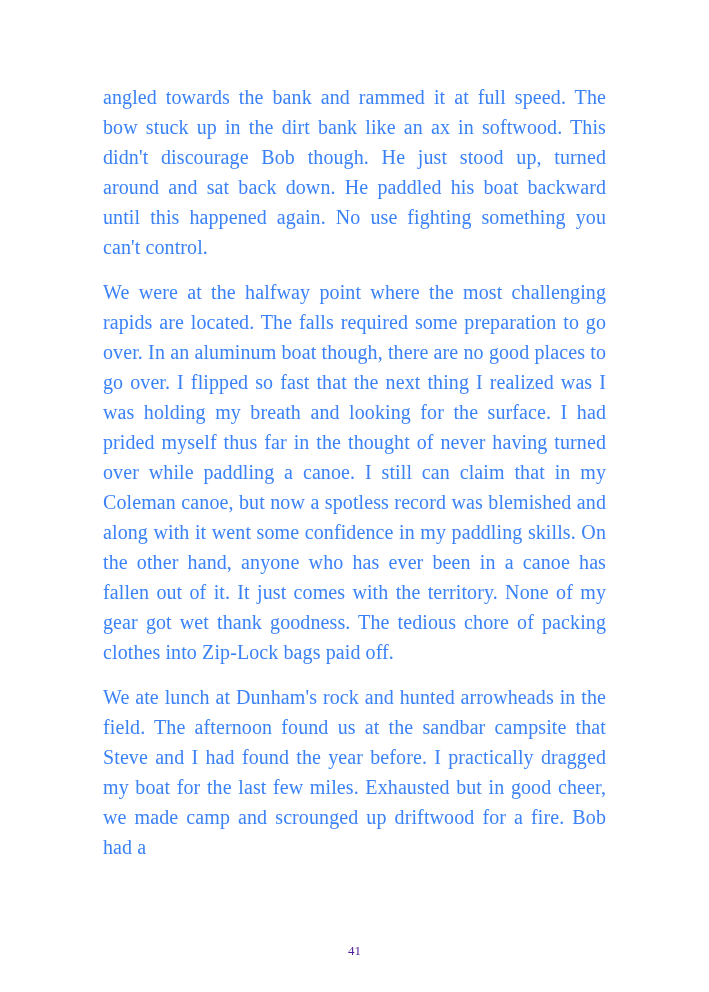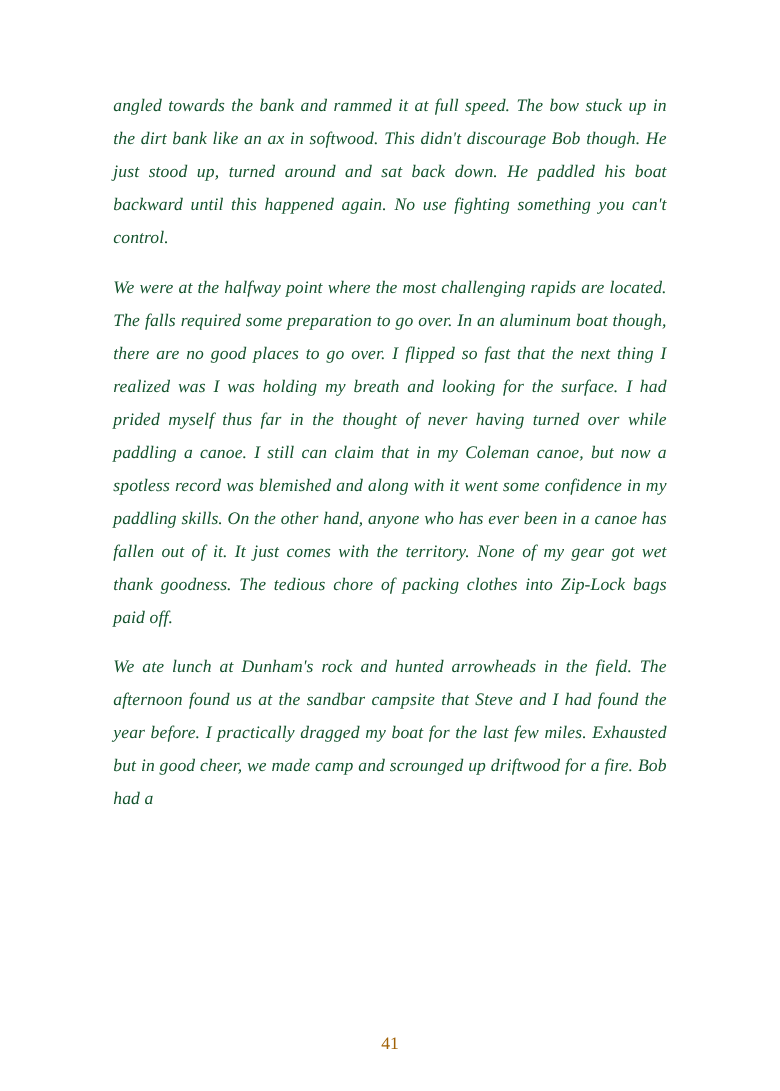--- a/index.html
+++ b/index.html
@@ -17,39 +17,38 @@
       font-family: "Liberation Serif", serif;
     }
     .text-block {
       position: absolute;
       left: 103px;
       top: 82px;
       width: 503px;
     }
     .text-block p {
       margin: 0 0 15px 0;
-      font-size: 16px;
+      font-size: 20px;
       line-height: 30px;
-      color: #14532d;
+      color: #3b82f6;
       text-align: justify;
       text-justify: inter-word;
       letter-spacing: 0.1px;
-      font-style: italic;
     }
     .text-block p:last-child {
       margin-bottom: 0;
     }
     .page-number {
       position: absolute;
       left: 0;
       right: 0;
       bottom: 33px;
       text-align: center;
-      font-size: 16px;
-      color: #a16207;
+      font-size: 13px;
+      color: #4c1d95;
       font-family: "Liberation Serif", serif;
     }
   </style>
 </head>
 <body>
 
 <div class="page">
   <div class="text-block">
     <p>angled towards the bank and rammed it at full speed. The bow stuck up in the dirt bank like an ax in softwood. This didn't discourage Bob though. He just stood up, turned around and sat back down. He paddled his boat backward until this happened again. No use fighting something you can't control.</p>
     <p>We were at the halfway point where the most challenging rapids are located. The falls required some preparation to go over. In an aluminum boat though, there are no good places to go over. I flipped so fast that the next thing I realized was I was holding my breath and looking for the surface. I had prided myself thus far in the thought of never having turned over while paddling a canoe. I still can claim that in my Coleman canoe, but now a spotless record was blemished and along with it went some confidence in my paddling skills. On the other hand, anyone who has ever been in a canoe has fallen out of it. It just comes with the territory. None of my gear got wet thank goodness. The tedious chore of packing clothes into Zip-Lock bags paid off.</p>

